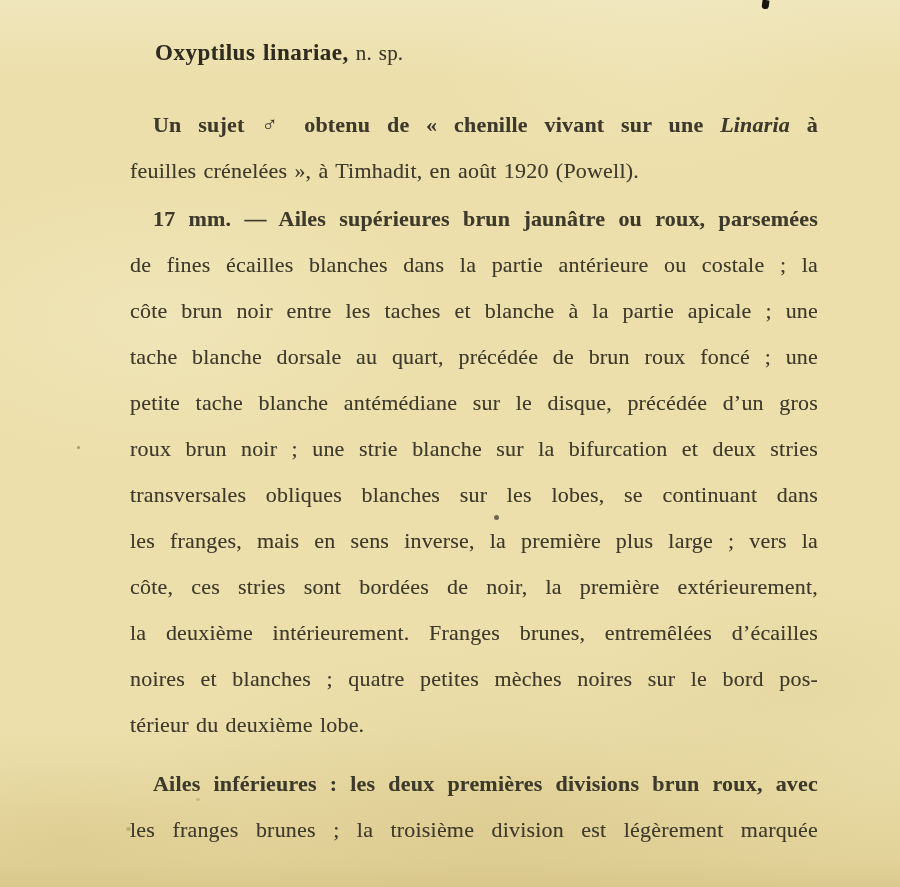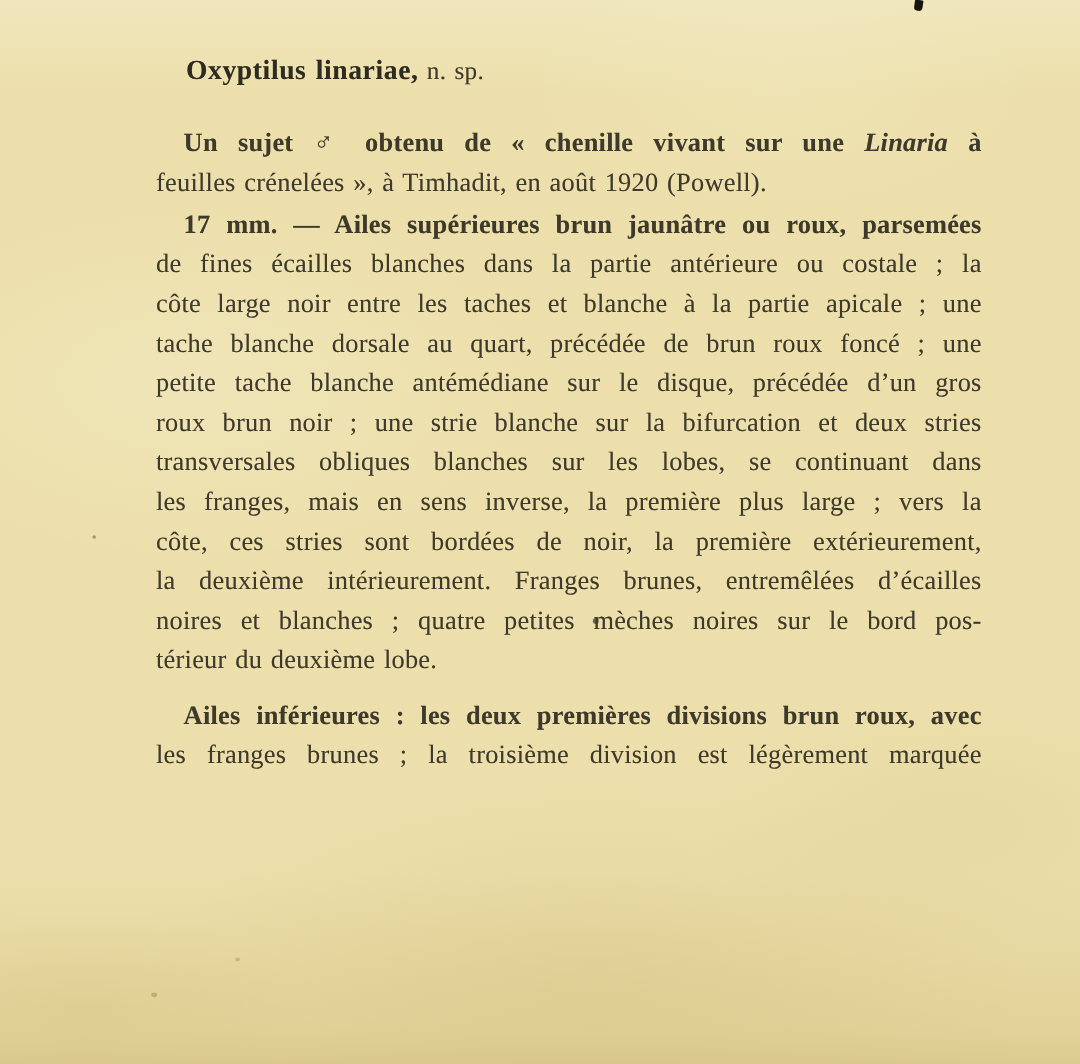--- a/index.html
+++ b/index.html
@@ -28,25 +28,25 @@
       linear-gradient(180deg,
         var(--paper-light, #f0e6bc) 0%,
         rgba(240,230,188,0) 9%,
         rgba(227,212,154,0) 82%,
         rgba(200,178,108,0.28) 97%,
         rgba(192,168,96,0.38) 100%);
   }
   .text-block {
     position: absolute;
     left: 130px;
-    top: 42px;
+    top: 30px;
     width: 688px;
     color: var(--ink, #3e3a2b);
     font-size: 22px;
-    line-height: 33px;
+    line-height: 46px;
     letter-spacing: 0.2px;
     word-spacing: 1.5px;
     text-shadow: 0 0 0.5px rgba(62, 58, 43, 0.35);
   }
   .heading {
     margin: 0 0 26px 25px;
     font-size: 23px;
     font-weight: normal;
   }
   .heading .species {
@@ -108,21 +108,21 @@
   <h1 class="heading"><span class="species">Oxyptilus linariae,</span><span class="suffix"> n. sp.</span></h1>
 
   <div class="para para-1">
     <div class="line just indent"><span>Un sujet ♂ obtenu de « chenille vivant sur une </span><em>Linaria</em><span> à</span></div>
     <div class="line">feuilles crénelées », à Timhadit, en août 1920 (Powell).</div>
   </div>
 
   <div class="para para-2">
     <div class="line just indent">17 mm. — Ailes supérieures brun jaunâtre ou roux, parsemées</div>
     <div class="line just">de fines écailles blanches dans la partie antérieure ou costale ; la</div>
-    <div class="line just">côte large noir entre les taches et blanche à la partie apicale ; une</div>
+    <div class="line just">côte brun noir entre les taches et blanche à la partie apicale ; une</div>
     <div class="line just">tache blanche dorsale au quart, précédée de brun roux foncé ; une</div>
     <div class="line just">petite tache blanche antémédiane sur le disque, précédée d’un gros</div>
     <div class="line just">roux brun noir ; une strie blanche sur la bifurcation et deux stries</div>
     <div class="line just">transversales obliques blanches sur les lobes, se continuant dans</div>
     <div class="line just">les franges, mais en sens inverse, la première plus large ; vers la</div>
     <div class="line just">côte, ces stries sont bordées de noir, la première extérieurement,</div>
     <div class="line just">la deuxième intérieurement. Franges brunes, entremêlées d’écailles</div>
     <div class="line just">noires et blanches ; quatre petites mèches noires sur le bord pos-</div>
     <div class="line">térieur du deuxième lobe.</div>
   </div>

